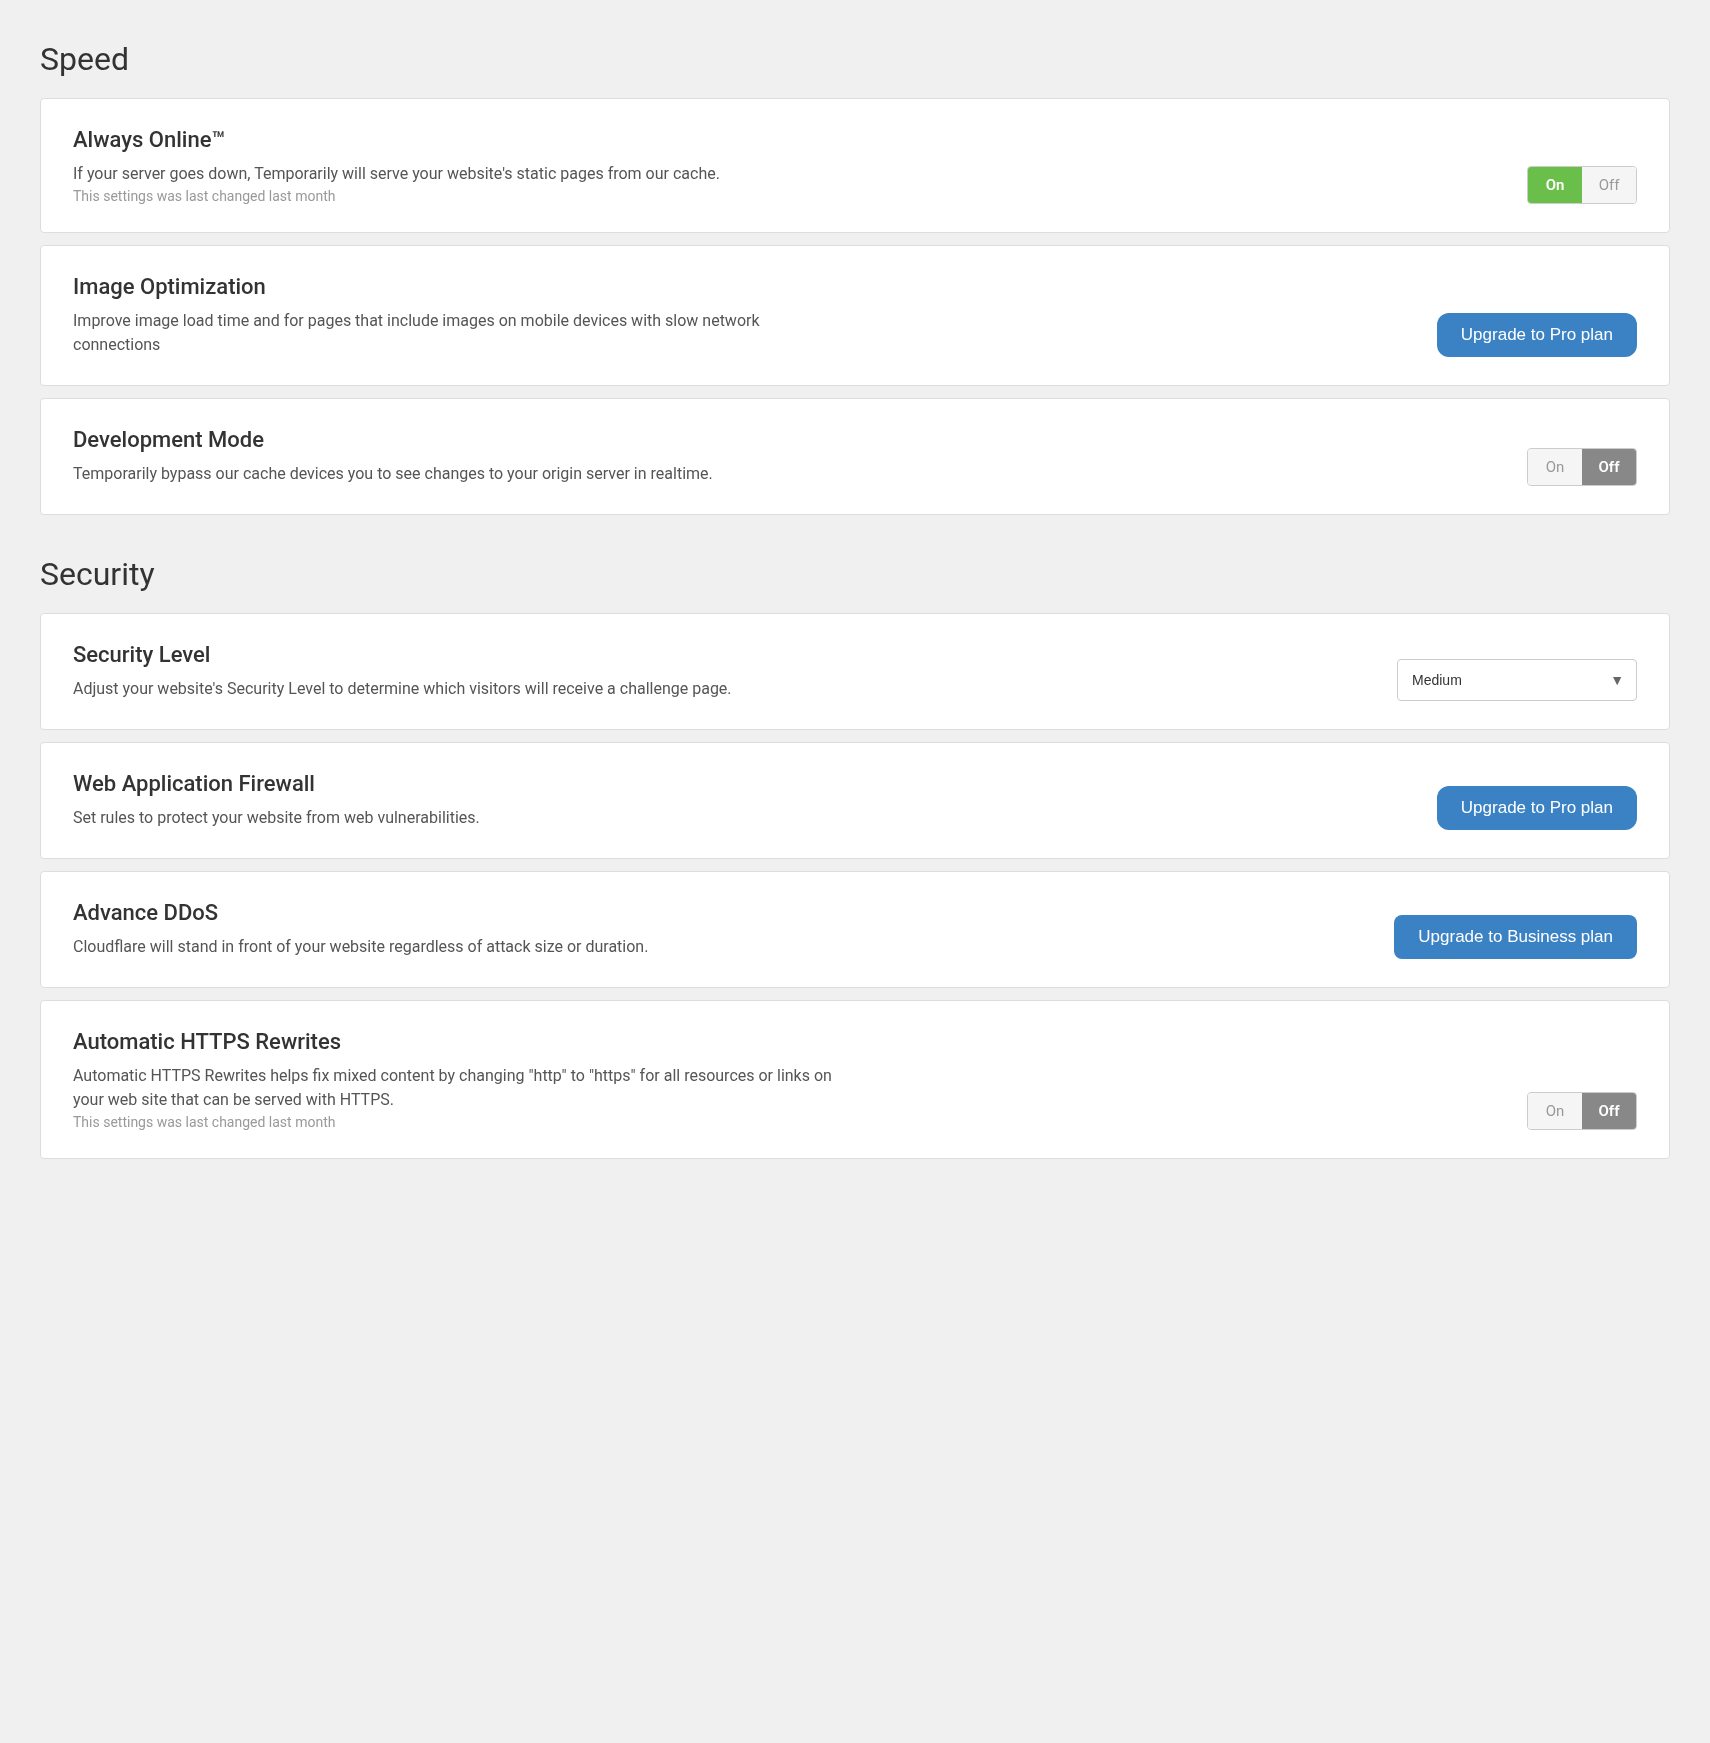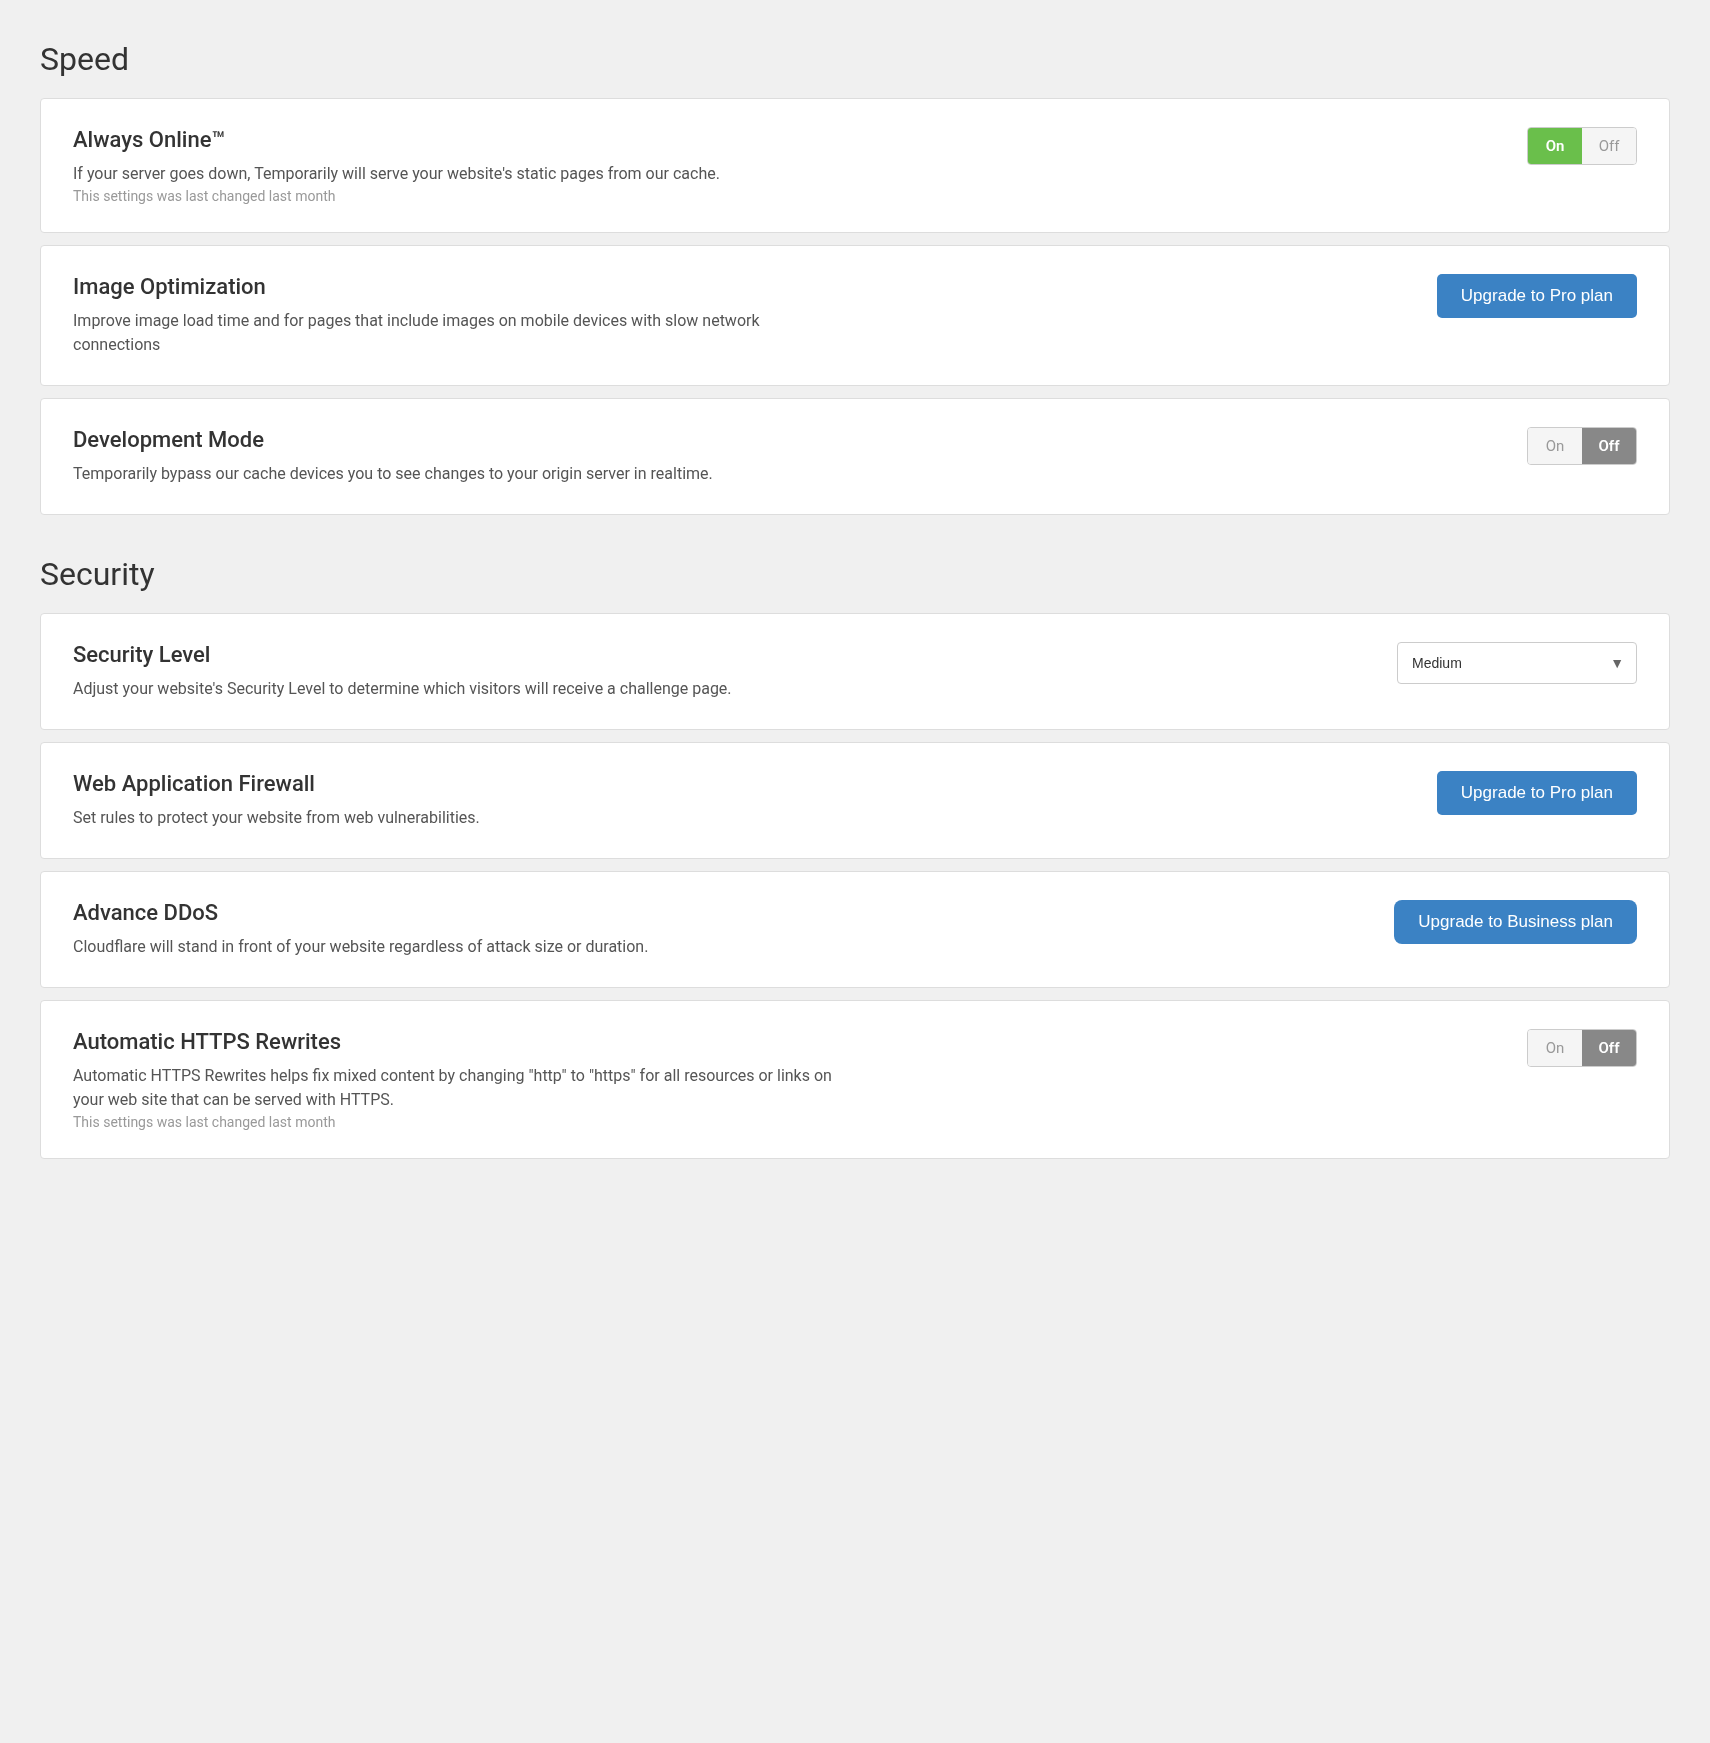--- a/index.html
+++ b/index.html
@@ -24,21 +24,21 @@
       margin-bottom: 20px;
       margin-top: 10px;
     }
 
     .section-title.security-title {
       margin-top: 40px;
     }
 
     .settings-row {
       display: flex;
-      align-items: flex-start;
+      align-items: flex-end;
       background-color: #fff;
       border: 1px solid #ddd;
       border-radius: 4px;
       margin-bottom: 12px;
       padding: 28px 32px;
       min-height: 100px;
     }
 
     .settings-content {
       flex: 1;
@@ -142,21 +142,21 @@
       justify-content: center;
       height: 100%;
       cursor: pointer;
     }
 
     
     .upgrade-button {
       background-color: #3b82c4;
       color: #fff;
       border: none;
-      border-radius: 5px;
+      border-radius: 12px;
       padding: 12px 24px;
       font-size: 17px;
       font-weight: 500;
       cursor: pointer;
       white-space: nowrap;
     }
 
     .upgrade-business-button {
       background-color: #3b82c4;
       color: #fff;

